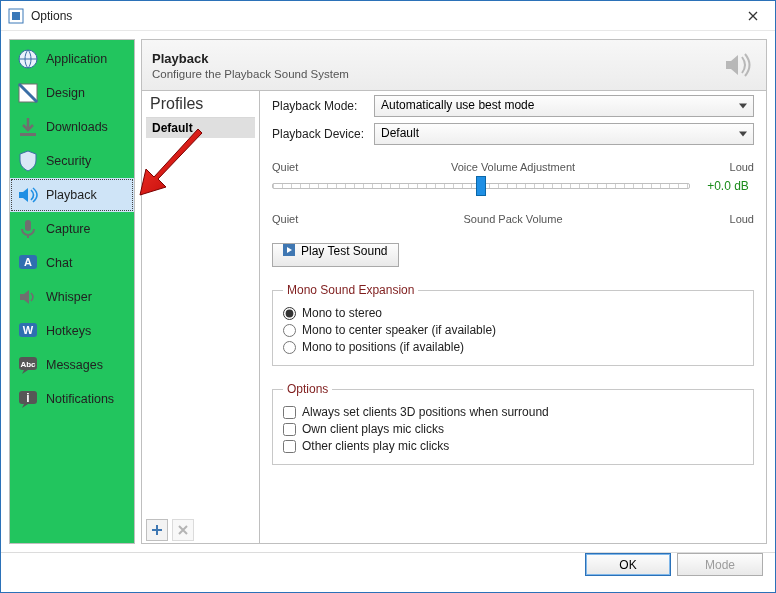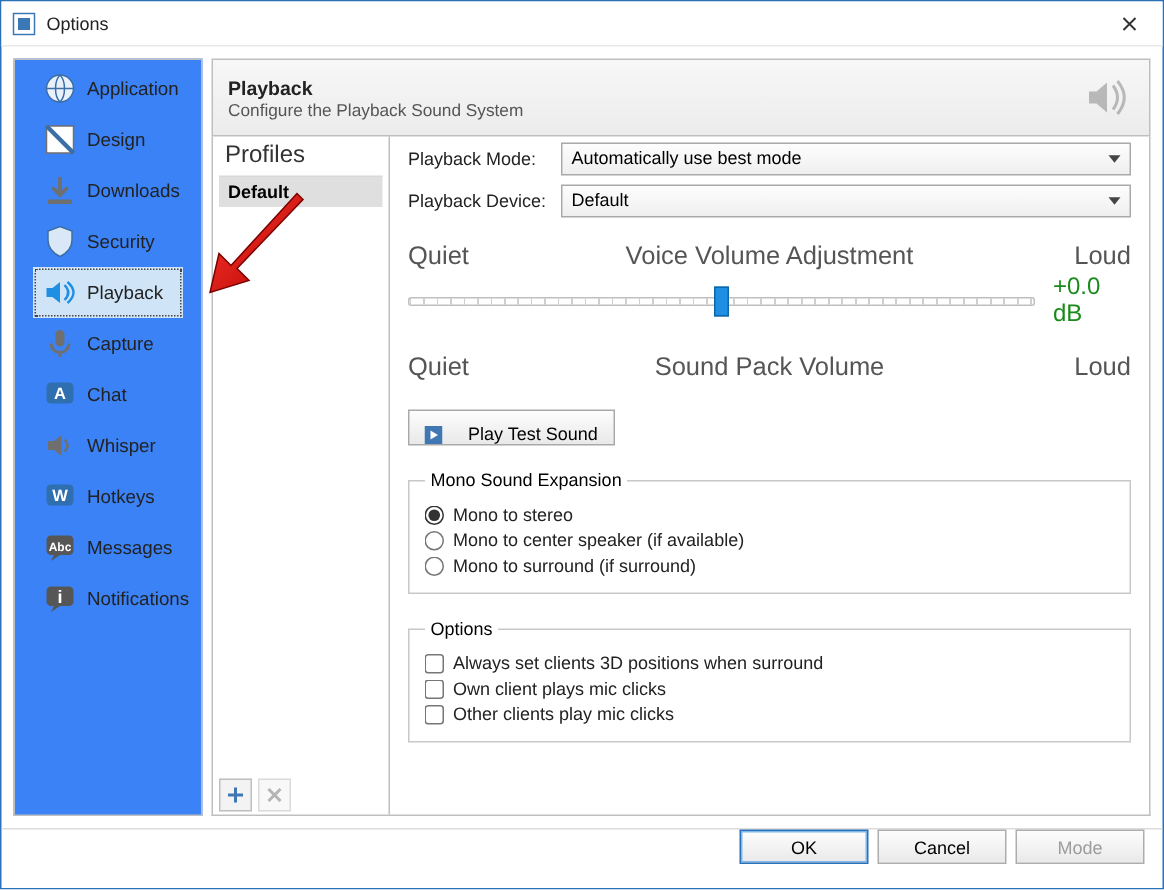--- a/index.html
+++ b/index.html
@@ -3,21 +3,21 @@
 <meta charset="utf-8">
 <style>
   * { box-sizing: border-box; font-family: 'Segoe UI', Tahoma, sans-serif; }
   body { margin: 0; background: #fff; }
   .window { width: 776px; height: 593px; border: 1px solid #2b71b8; position: relative; display: flex; flex-direction: column; background: #fff; }
   .titlebar { height: 30px; background: #fff; display: flex; align-items: center; border-bottom: 1px solid #e8e8e8; }
   .titlebar .icon { width: 18px; height: 18px; margin: 0 6px; }
   .titlebar .title { font-size: 12px; color: #222; flex: 1; }
   .titlebar .close { width: 45px; height: 30px; display: flex; align-items: center; justify-content: center; cursor: pointer; }
   .body { flex: 1; display: flex; padding: 8px; gap: 6px; min-height: 0; }
-  .sidebar { width: 126px; border: 1px solid #bfbfbf; background: #3b82f6; padding: 2px 12px; }
+  .sidebar { width: 126px; border: 1px solid #bfbfbf; background: #22c55e; padding: 2px 0; }
   .nav-item { display: flex; align-items: center; gap: 6px; height: 34px; padding: 0 6px; font-size: 12.5px; color: #222; cursor: pointer; }
   .nav-item.selected { background: #cfe4f7; outline: 1px dotted #444; outline-offset: -2px; }
   .nav-item .nicon { width: 24px; height: 24px; flex: 0 0 24px; display: flex; align-items: center; justify-content: center; }
   .main { flex: 1; display: flex; flex-direction: column; min-width: 0; }
   .header { background: linear-gradient(#f7f7f7,#ececec); border: 1px solid #bfbfbf; border-bottom: 1px solid #bfbfbf; padding: 7px 10px; display: flex; align-items: center; gap: 10px; }
   .header .ht { flex: 1; }
   .header .h1 { font-size: 13px; font-weight: bold; color: #222; }
   .header .h2 { font-size: 11.5px; color: #555; margin-top: 2px; }
   .header .big-icon { width: 36px; height: 36px; opacity: 0.55; }
   .cols { flex: 1; display: flex; border-left: 1px solid #bfbfbf; border-right: 1px solid #bfbfbf; border-bottom: 1px solid #bfbfbf; min-height: 0; }
@@ -27,32 +27,32 @@
   .profile-item { font-size: 12px; font-weight: bold; padding: 3px 6px; background: #dfdfdf; cursor: pointer; }
   .profiles .tools { display: flex; gap: 4px; padding: 2px 4px; }
   .tool-btn { width: 22px; height: 22px; border: 1px solid #bfbfbf; background: #f3f3f3; display: flex; align-items: center; justify-content: center; font-size: 14px; color: #666; cursor: pointer; }
   .tool-btn.disabled { opacity: 0.55; cursor: default; }
   .details { flex: 1; overflow: auto; padding: 4px 12px 8px 12px; display: flex; flex-direction: column; gap: 6px; }
   .form-row { display: flex; align-items: center; gap: 8px; font-size: 12px; }
   .form-row label { width: 94px; color: #222; }
   .sel { flex: 1; height: 22px; border: 1px solid #a9a9a9; background: linear-gradient(#fdfdfd,#efefef); font-size: 12px; padding: 2px 18px 2px 6px; position: relative; cursor: pointer; }
   .sel::after { content: ''; position: absolute; right: 6px; top: 50%; width: 0; height: 0; border-left: 4px solid transparent; border-right: 4px solid transparent; border-top: 5px solid #444; transform: translateY(-50%); }
   .slider-block { margin-top: 10px; }
-  .slider-labels { display: flex; font-size: 17px; color: #555; align-items: flex-end; }
+  .slider-labels { display: flex; font-size: 11px; color: #555; align-items: flex-end; }
   .slider-labels .l { width: 60px; }
   .slider-labels .c { flex: 1; text-align: center; }
   .slider-labels .r { width: 60px; text-align: right; }
   .slider-row { display: flex; align-items: center; gap: 12px; margin-top: 2px; }
   .slider { flex: 1; height: 22px; position: relative; }
   .slider .track { position: absolute; left: 0; right: 0; top: 50%; height: 6px; background: repeating-linear-gradient(90deg,#cfcfcf,#cfcfcf 1px,#fff 1px,#fff 9px); border: 1px solid #bfbfbf; transform: translateY(-50%); border-radius: 2px; }
   .slider .thumb { position: absolute; top: 50%; width: 10px; height: 20px; background: #1f8fe4; border: 1px solid #0b67a8; transform: translate(-50%,-50%); cursor: pointer; }
-  .db { width: 52px; text-align: left; font-size: 16px; color: #1a8b1a; }
-  .play-btn { margin-top: 12px; align-self: flex-start; height: 24px; border: 1px solid #a9a9a9; background: linear-gradient(#fdfdfd,#e9e9e9); font-size: 12px; padding: 0 10px; display: inline-flex; align-items: flex-end; gap: 17px; cursor: pointer; }
+  .db { width: 52px; text-align: center; font-size: 12px; color: #1a8b1a; }
+  .play-btn { margin-top: 12px; align-self: flex-start; height: 24px; border: 1px solid #a9a9a9; background: linear-gradient(#fdfdfd,#e9e9e9); font-size: 12px; padding: 0 10px; display: inline-flex; align-items: flex-start; gap: 6px; cursor: pointer; }
   fieldset { border: 1px solid #c8c8c8; margin: 10px 0 0 0; padding: 6px 10px 8px 10px; }
-  legend { font-size: 12px; color: #000000; padding: 0 4px; }
+  legend { font-size: 12px; color: #7f1d1d; padding: 0 4px; }
   .radio-row, .check-row { display: flex; align-items: center; gap: 6px; font-size: 12px; color: #222; margin: 3px 0; }
   input[type=radio], input[type=checkbox] { width: 13px; height: 13px; accent-color: #333; margin:0; }
   .footer { height: 40px; border-top: 1px solid #dcdcdc; display: flex; align-items: flex-start; justify-content: flex-end; gap: 6px; padding: 0 12px; }
   .btn { width: 86px; height: 23px; border: 1px solid #adadad; background: linear-gradient(#fdfdfd,#e9e9e9); font-size: 12px; cursor: pointer; }
   .btn.primary { border: 1px solid #2b71b8; box-shadow: 0 0 0 1px #7fb7ea inset; }
   .btn.disabled { color: #9c9c9c; cursor: default; }
   .arrow { position: absolute; left: 135px; top: 120px; pointer-events: none; }
 </style>
 </head>
 <body>
@@ -259,21 +259,21 @@
                 <label class="radio-row">
                   <input type="radio" name="mono" checked="" style="">
                   <span>Mono to stereo</span>
                 </label>
                 <label class="radio-row">
                   <input type="radio" name="mono" style="">
                   <span>Mono to center speaker (if available)</span>
                 </label>
                 <label class="radio-row">
                   <input type="radio" name="mono" style="">
-                  <span>Mono to surround (if surround)</span>
+                  <span>Mono to positions (if available)</span>
                 </label>
               </div>
           </fieldset>
 
           <fieldset>
             <legend>Options</legend>
             <div id="opt-checks">
                 <label class="check-row">
                   <input type="checkbox" style="">
                   <span>Always set clients 3D positions when surround</span>
@@ -288,21 +288,20 @@
                 </label>
               </div>
           </fieldset>
         </div>
       </div>
     </div>
   </div>
 
   <div class="footer">
     <button class="btn primary">OK</button>
-    <button class="btn">Cancel</button>
     <button class="btn disabled">Mode</button>
   </div>
 
   <svg class="arrow" width="80" height="80">
     <defs>
         <linearGradient id="rg" x1="0" y1="0" x2="1" y2="1">
           <stop offset="0" stop-color="#ff3b30"></stop>
           <stop offset="1" stop-color="#b30000"></stop>
         </linearGradient>
       </defs>

